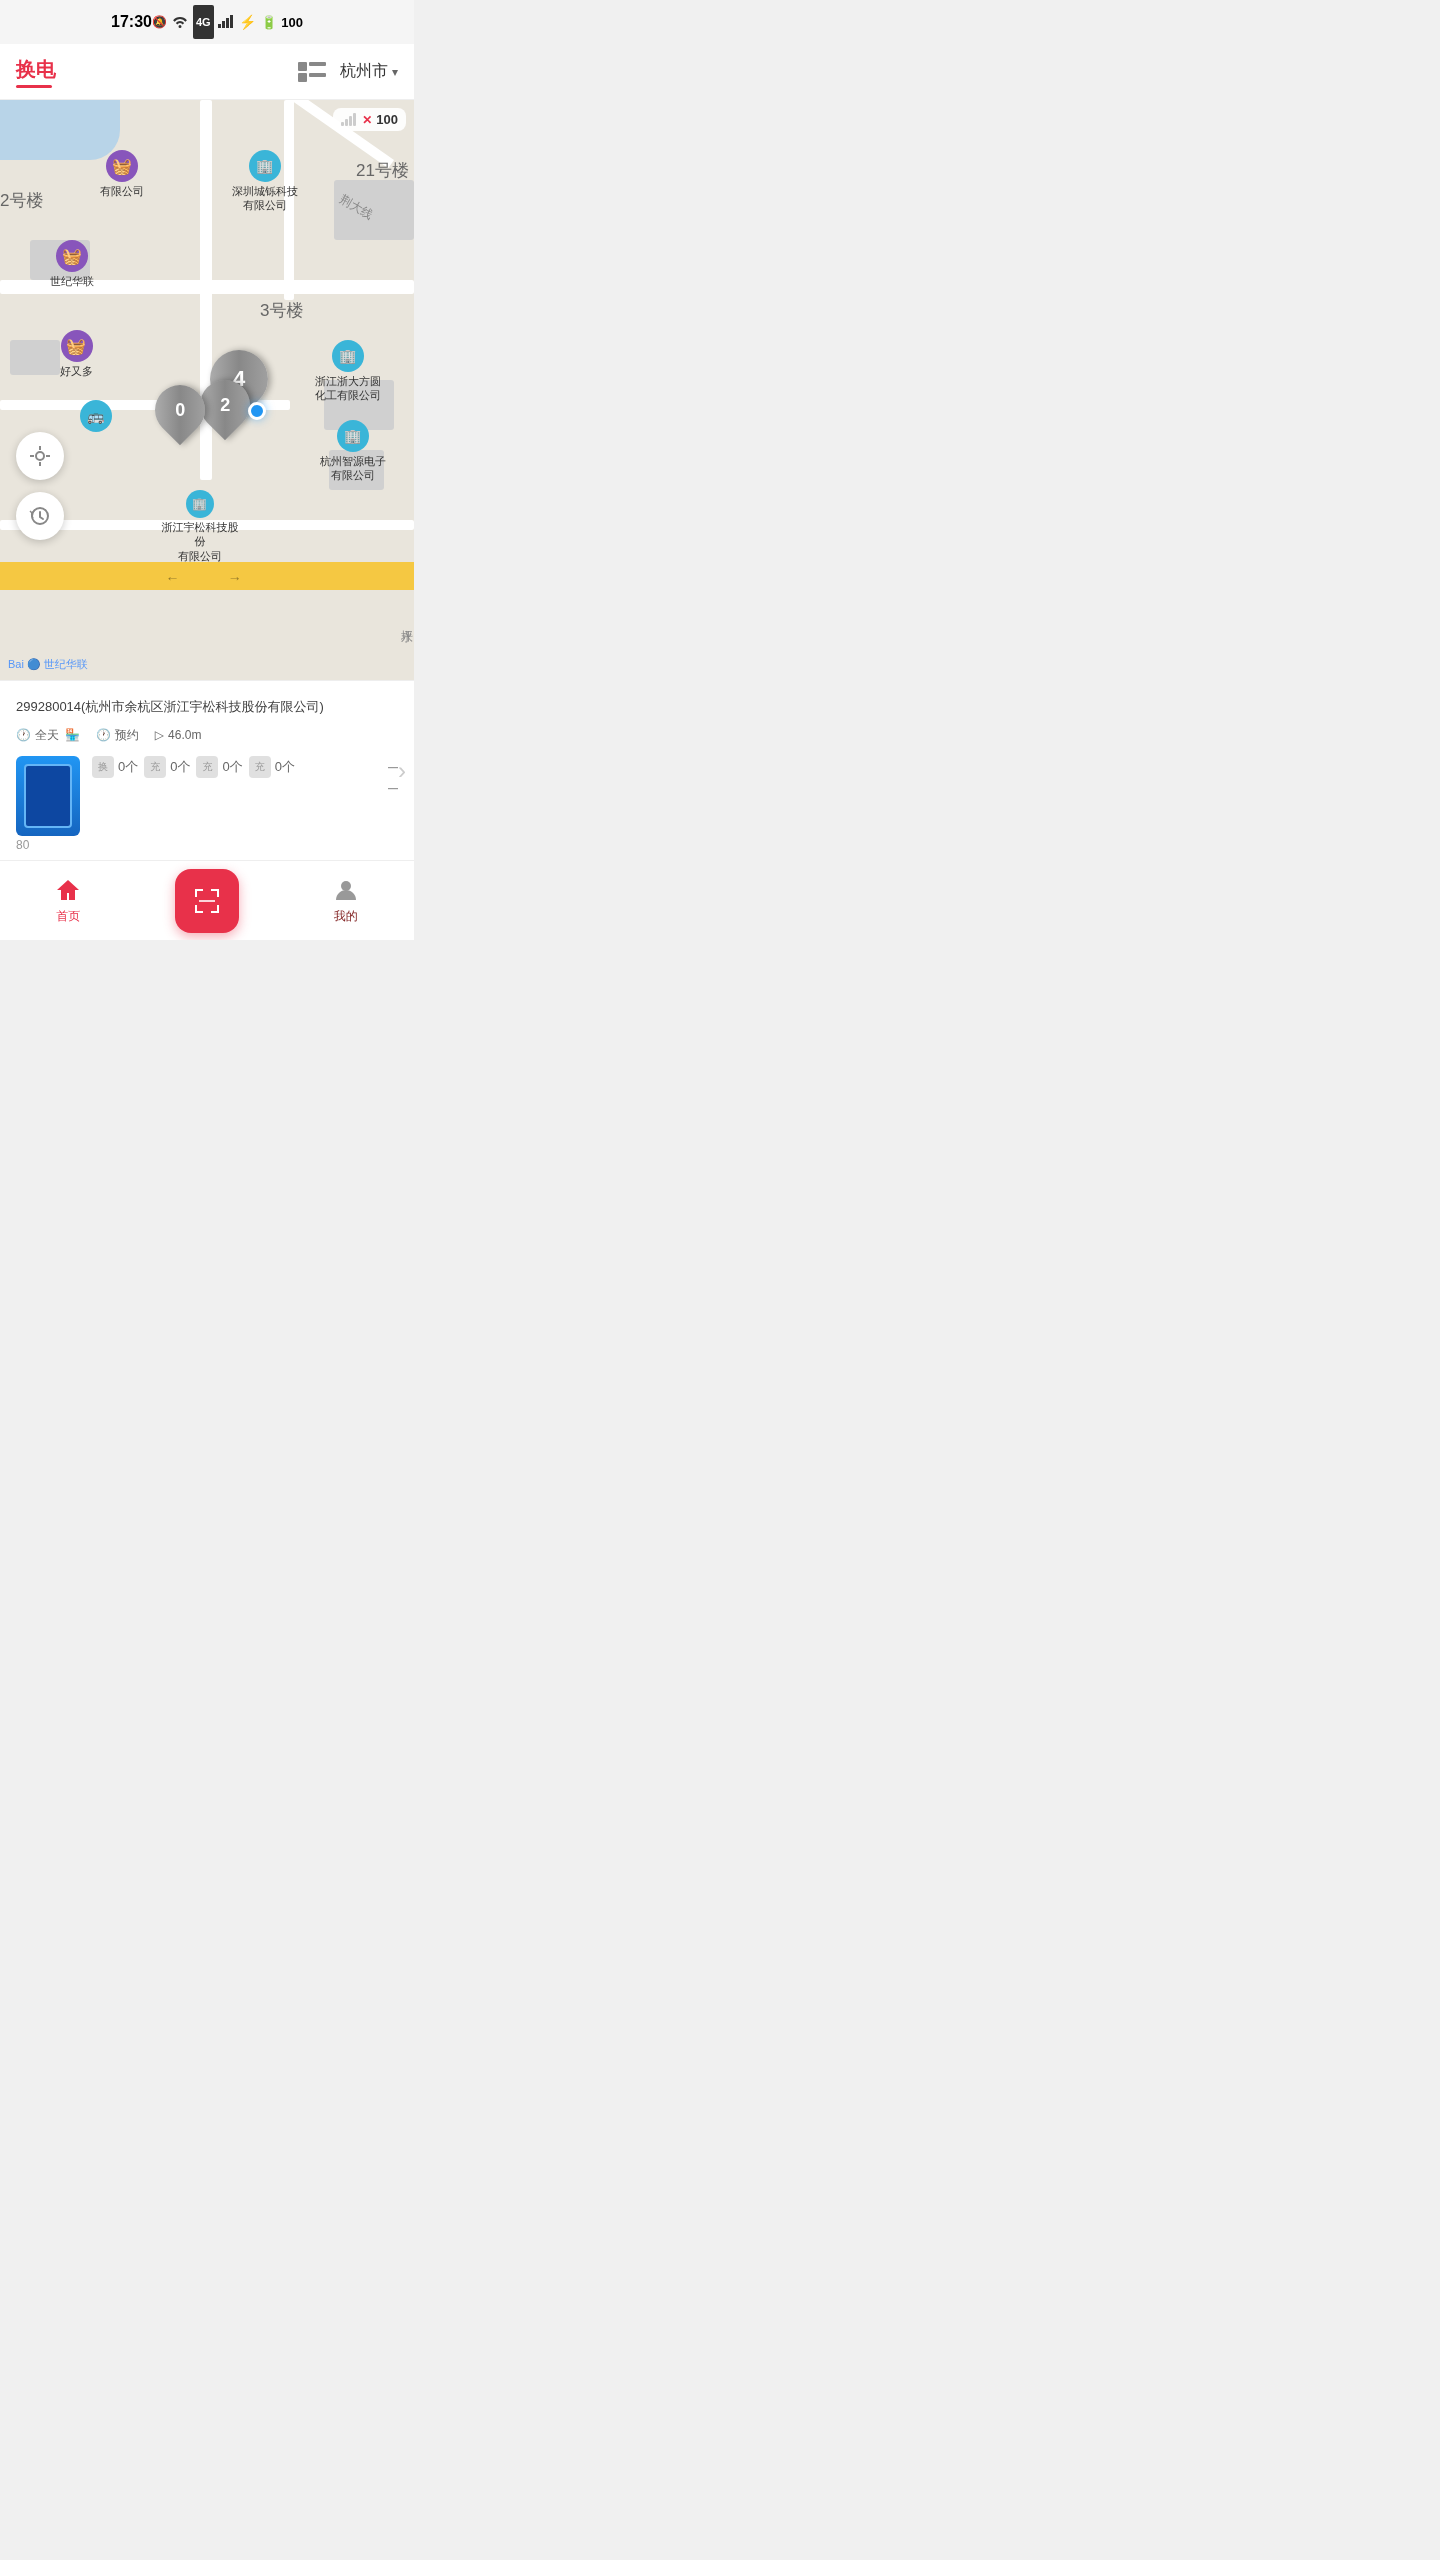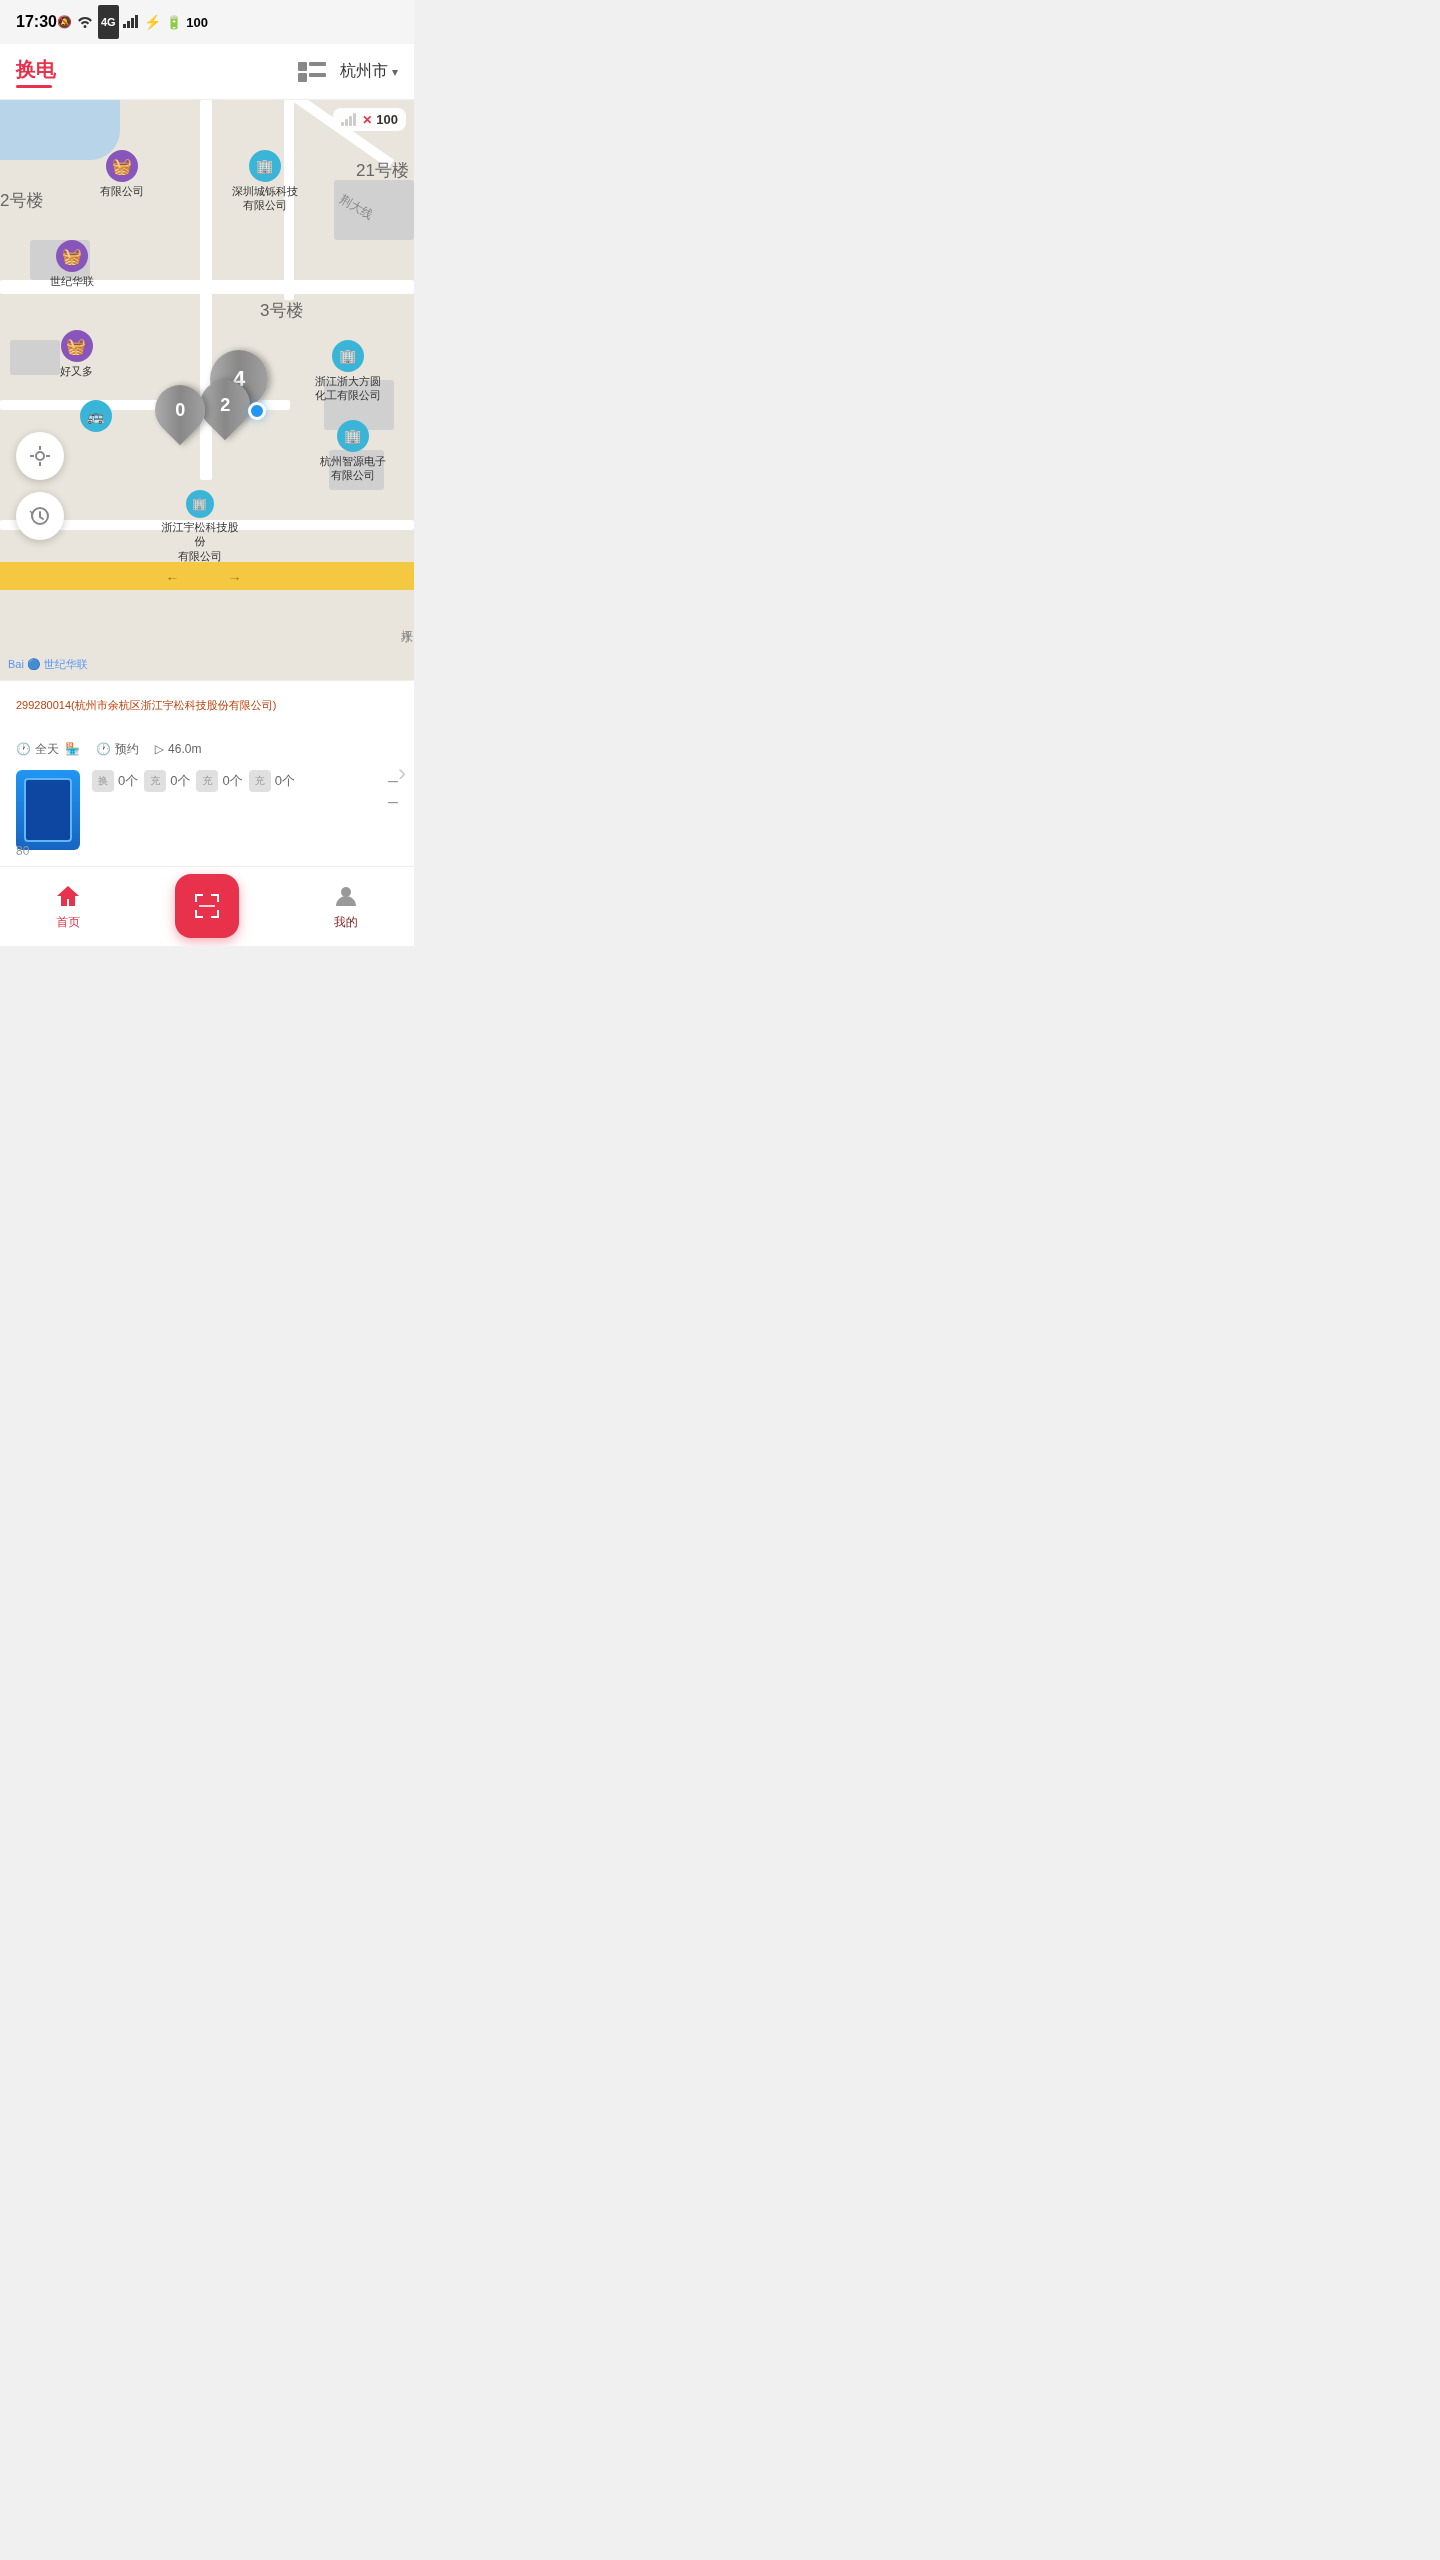--- a/index.html
+++ b/index.html
@@ -13,21 +13,21 @@
       position: relative;
     }
 
     
     .status-bar {
       width: 100%;
       height: 44px;
       background: #f5f5f5;
       display: flex;
       align-items: center;
-      justify-content: flex-start;
+      justify-content: center;
       padding: 0 16px;
       font-size: 15px;
       font-weight: 600;
       z-index: 100;
       position: relative;
     }
     .status-time { font-weight: 700; font-size: 16px; }
     .status-icons { display: flex; align-items: center; gap: 4px; font-size: 12px; }
 
     
@@ -231,25 +231,25 @@
     
     .info-card {
       width: 100%;
       background: #fff;
       border-top: 1px solid #eee;
       padding: 16px;
       min-height: 180px;
       position: relative;
     }
     .info-title {
-      font-size: 11px;
-      color: #c2410c;
+      font-size: 13px;
+      color: #404040;
       font-weight: 500;
       line-height: 1.5;
-      margin-bottom: 27px;
+      margin-bottom: 10px;
     }
     .info-row {
       display: flex;
       align-items: center;
       gap: 16px;
       margin-bottom: 12px;
       font-size: 13px;
       color: #555;
     }
     .info-tag {

